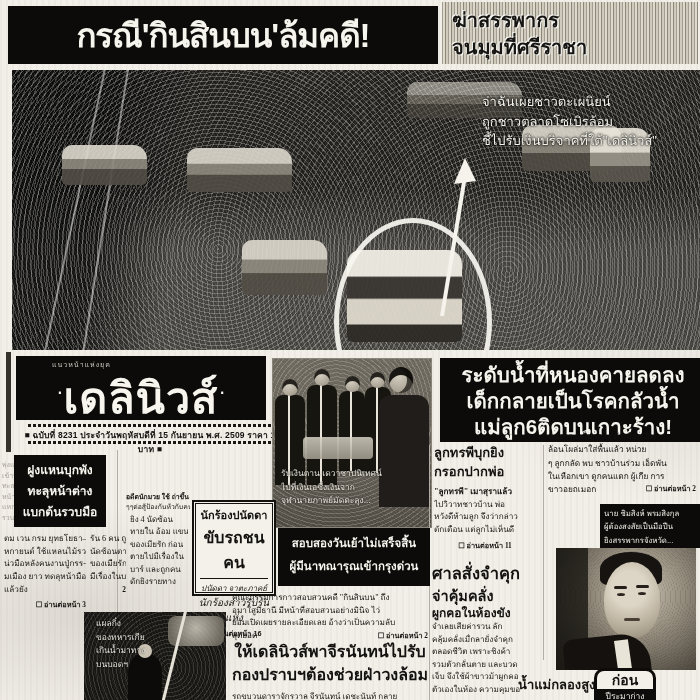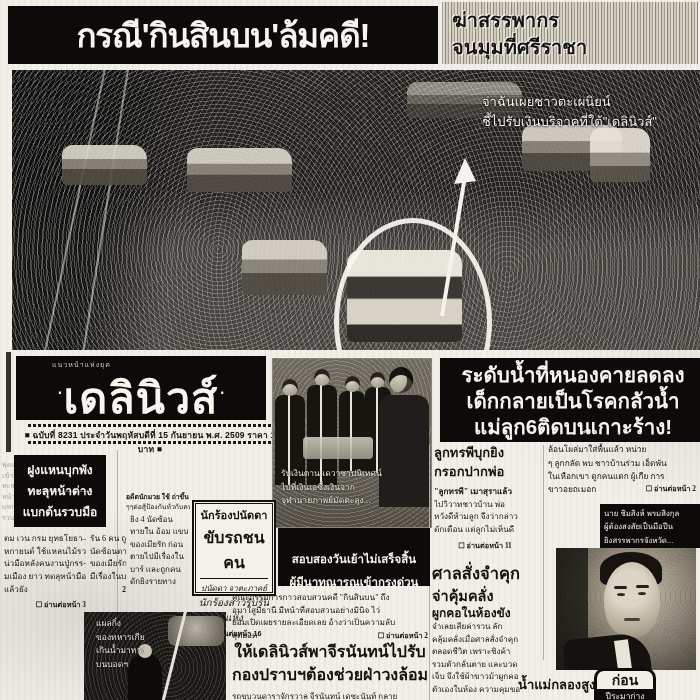--- a/index.html
+++ b/index.html
@@ -62,21 +62,21 @@
   .flood .t{font-size:20.5px;font-weight:bold;line-height:26px;text-align:center;white-space:nowrap;}
   
   .ghost{font-size:7px;color:#a8a399;line-height:1.5;}
   .spear-box{left:14px;top:455px;width:92px;height:72px;padding-top:5px;box-sizing:border-box;}
   .spear-box .t{font-size:12px;font-weight:bold;text-align:center;line-height:1.75;white-space:nowrap;}
   .small-body{font-size:8.2px;line-height:1.55;}
   .more{font-size:7.3px;font-weight:bold;}
   .boxer-h1{font-size:15px;font-weight:bold;white-space:nowrap;}
   .boxer-h2{font-size:13.5px;font-weight:bold;white-space:nowrap;margin-top:5px;}
   .singer{left:192px;top:500px;width:84px;height:96px;border:2px solid #14120e;box-shadow:inset 0 0 0 1px #f2efe8,inset 0 0 0 2px #14120e;background:#f4f1ea;box-sizing:border-box;padding-top:4px;}
-  .probe-box{left:278px;top:528px;width:152px;height:58px;padding-top:20px;box-sizing:border-box;}
+  .probe-box{left:278px;top:528px;width:152px;height:58px;padding-top:4px;box-sizing:border-box;}
   .probe-box .t{font-size:11.5px;font-weight:bold;text-align:center;line-height:23px;white-space:nowrap;}
   .mid-head .t{font-size:16px;font-weight:bold;line-height:1.45;text-align:center;white-space:nowrap;}
   .son-h{font-size:13px;font-weight:bold;white-space:nowrap;line-height:1.2;}
   .court-h1{font-size:16.5px;font-weight:bold;}
   .court-h2{font-size:14.5px;font-weight:bold;}
   .court-h3{font-size:12px;font-weight:bold;}
   .mug-cap{font-size:7.8px;line-height:1.7;padding:3px 4px;box-sizing:border-box;}
   
   .portrait{left:556px;top:548px;width:140px;height:122px;overflow:hidden;
     background:
@@ -117,20 +117,21 @@
     <div class="abs car" style="left:578px;top:58px;width:60px;height:54px;background:linear-gradient(180deg,#e8e4d9 0 45%,#9a958a 46% 70%,#5a564e 71%);"></div>
     <div class="abs car" style="left:230px;top:170px;width:85px;height:55px;"></div>
     <div class="abs" style="left:335px;top:180px;width:115px;height:92px;border-radius:14px 14px 6px 6px;opacity:.95;background:linear-gradient(180deg,#efece4 0 28%,#3a3733 30% 52%,#ddd8cb 54% 80%,#2e2b27 82%);"></div>
     <div class="abs circle-hl" style="left:322px;top:148px;width:148px;height:198px;"></div>
     <svg class="abs" style="left:420px;top:86px;" width="48" height="168" viewBox="0 0 48 168">
       <line x1="10" y1="160" x2="33" y2="20" stroke="#f5f3ec" stroke-width="4"></line>
       <polygon points="33,2 22,28 44,25" fill="#f5f3ec"></polygon>
     </svg>
     <div class="abs mp-caption" style="left:470px;top:22px;width:215px;">
       <div class="ln">จ่าฉันเผยชาวตะเผนิยน์</div>
+      <div class="ln">ถูกชาวตลาดโซเบิรล้อม</div>
       <div class="ln">ชี้ไปรับเงินบริจาคที่ใต้"เดลินิวส์"</div>
     </div>
   </div>
 
   <div class="abs" style="left:6px;top:352px;width:5px;height:100px;background:#35322c;"></div>
   <div class="abs kbox masthead">
     <div class="tag">แนวหน้าแห่งยุค</div>
     <div class="row">
       <span class="dot">·</span><span class="nm">เดลินิวส์</span><span class="dot">·</span>
     </div>
@@ -246,21 +247,21 @@
     <div class="ln">หวังดีห้ามลูก จึงว่ากล่าว</div>
     <div class="ln">ตักเตือน แต่ลูกไม่เห็นดี</div>
     <div class="more center" style="margin-top:3px;">☐ อ่านต่อหน้า 11</div>
   </div>
 
   <div class="abs court-h1 ln" style="left:432px;top:560px;width:108px;">ศาลสั่งจำคุก</div>
   <div class="abs court-h2 serif ln" style="left:432px;top:584px;width:108px;">จ่าคุ้มคลั่ง</div>
   <div class="abs court-h3 serif ln" style="left:432px;top:603px;width:108px;">ผูกคอในห้องขัง</div>
   <div class="abs small-body serif" style="left:432px;top:621px;width:88px;font-size:8.1px;">
     <div class="ln">จำเลยเสียค่ารวน ลัก</div>
-    <div class="ln">คลุ้มคลั่งเมื่อศาลสั่งจำคุก</div>
+    <div class="ln">คลุ้มคลั่งเมื่กลายั่งจำคุก</div>
     <div class="ln">ตลอดชีวิต เพราะชิงค้า</div>
     <div class="ln">รวมตัวกลั่นตาย และบวด</div>
     <div class="ln">เจ็บ จึงใช้ผ้าขาวม้าผูกคอ</div>
     <div class="ln">ตัวเองในห้อง ความคุมของ</div>
   </div>
 
   <div class="abs small-body serif" style="left:548px;top:430px;width:148px;font-size:8.3px;line-height:1.6;">
     <div class="ln">หนองๆ ถเว็มวถอง ตัวเมือกเกิม</div>
     <div class="ln">ล้อนโผล่มาใส่พื้นแล้ว หน่วย</div>
     <div class="ln">ๆ ลูกกลัด พบ ชาวบ้านร่วม เอ็ดพัน</div>

